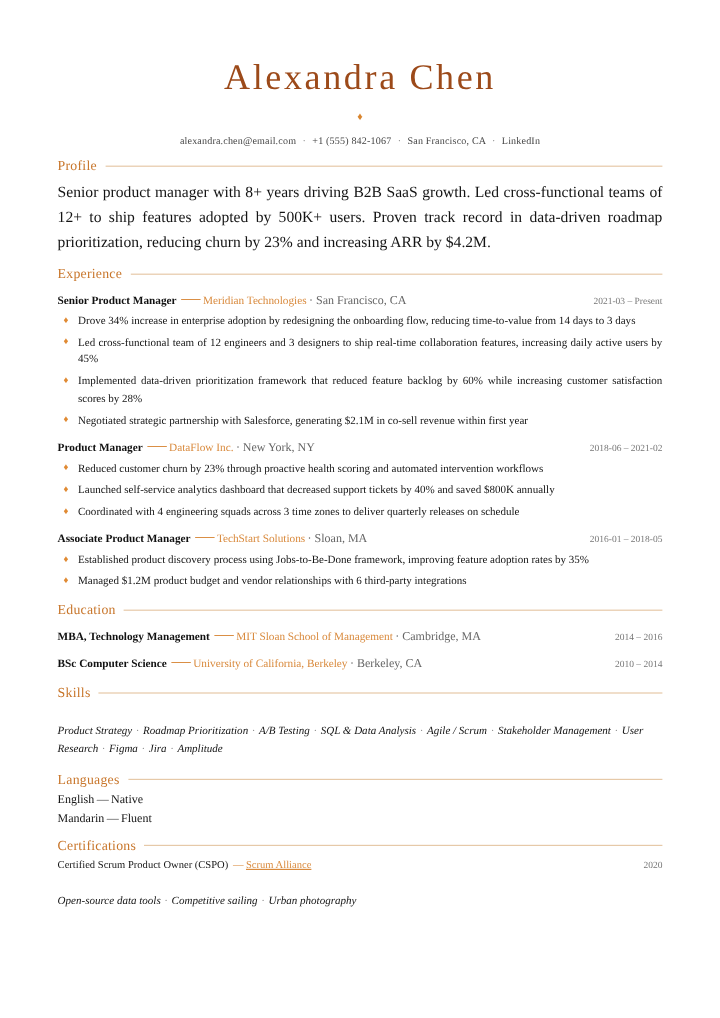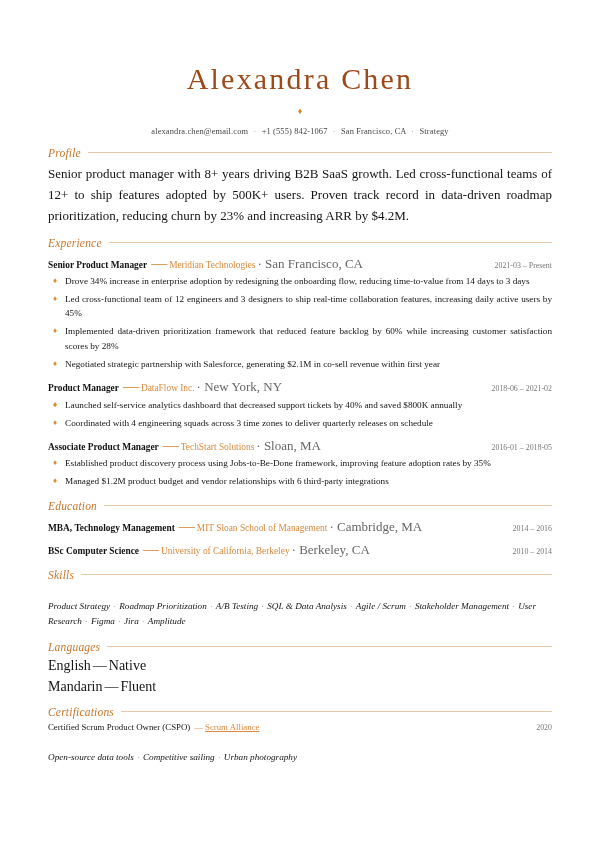--- a/index.html
+++ b/index.html
@@ -13,21 +13,21 @@
     font-family: "Liberation Serif", "DejaVu Serif", serif;
     color: #1a1a1a;
     -webkit-font-smoothing: antialiased;
   }
   .page {
     position: relative;
     width: 600px;
     height: 848px;
     background: #ffffff;
     box-sizing: border-box;
-    padding: 54px 48px 0 48px;
+    padding: 40px 48px 0 48px;
   }
 
   
   .name {
     text-align: center;
     font-family: "Liberation Serif", "DejaVu Serif", serif;
     font-size: 30px;
     letter-spacing: 2.2px;
     color: #9c4a1a;
     font-weight: 400;
@@ -57,21 +57,20 @@
   .section {
     margin-top: 11px;
   }
   .section-head {
     display: flex;
     align-items: center;
     gap: 7px;
     margin-bottom: 4px;
   }
   .section-title {
-    font-style: italic;
     font-size: 11.5px;
     color: #c8762b;
     white-space: nowrap;
     letter-spacing: 0.2px;
   }
   .rule {
     flex: 1 1 auto;
     height: 1px;
     background: #e6c9a8;
   }
@@ -108,21 +107,21 @@
   }
   .dash {
     color: #d98a3d;
     padding: 0 2px 0 4px;
   }
   .org {
     font-size: 9.4px;
     color: #d98a3d;
   }
   .loc {
-    font-size: 13px;
+    font-size: 10px;
     color: #666666;
     padding-left: 2px;
     margin-top: 39px;
   }
   .dates {
     flex: 0 0 auto;
     font-size: 7.9px;
     color: #777777;
     padding-left: 12px;
     white-space: nowrap;
@@ -164,21 +163,21 @@
     margin-top: 18px;
   }
   .inline-italic .dot {
     color: #8a8a8a;
     padding: 0 3px;
     font-style: normal;
   }
 
   
   .simple-row {
-    font-size: 14px;
+    font-size: 10px;
     color: #141414;
     margin-top: 5px;
   }
   .simple-row:first-of-type {
     margin-top: 3px;
   }
   .simple-row .lang-dash {
     color: #333333;
     padding: 0 2px;
   }
@@ -208,21 +207,21 @@
   <div>
     <div class="name">Alexandra Chen</div>
     <div class="ornament">♦</div>
     <div class="contact">
       <span>alexandra.chen@email.com</span>
       <span class="sep">·</span>
       <span>+1 (555) 842-1067</span>
       <span class="sep">·</span>
       <span>San Francisco, CA</span>
       <span class="sep">·</span>
-      <span>Strategy</span>
+      <span>LinkedIn</span>
     </div>
   </div>
 
   <div class="section">
     <div class="section-head">
       <div class="section-title">Profile</div>
       <div class="rule"></div>
     </div>
     <div class="para">Senior product manager with 8+ years driving B2B SaaS growth. Led cross-functional teams of 12+ to ship features adopted by 500K+ users. Proven track record in data-driven roadmap prioritization, reducing churn by 23% and increasing ARR by $4.2M.</div>
   </div>
@@ -249,21 +248,21 @@
     </div>
 
     <div class="entry">
       <div class="entry-head">
         <div class="entry-left">
           <span class="role">Product Manager</span><span class="dash">—</span><span class="org">DataFlow Inc.</span><span class="loc">· New York, NY</span>
         </div>
         <div class="dates">2018-06 – 2021-02</div>
       </div>
       <ul class="bullets">
-        <li><span class="dia">♦</span></li>
+        <li><span class="dia">♦</span><span>Reduced customer churn by 23% through proactive health scoring and automated intervention workflows</span></li>
         <li><span class="dia">♦</span><span>Launched self-service analytics dashboard that decreased support tickets by 40% and saved $800K annually</span></li>
         <li><span class="dia">♦</span><span>Coordinated with 4 engineering squads across 3 time zones to deliver quarterly releases on schedule</span></li>
       </ul>
     </div>
 
     <div class="entry">
       <div class="entry-head">
         <div class="entry-left">
           <span class="role">Associate Product Manager</span><span class="dash">—</span><span class="org">TechStart Solutions</span><span class="loc">· Sloan, MA</span>
         </div>

